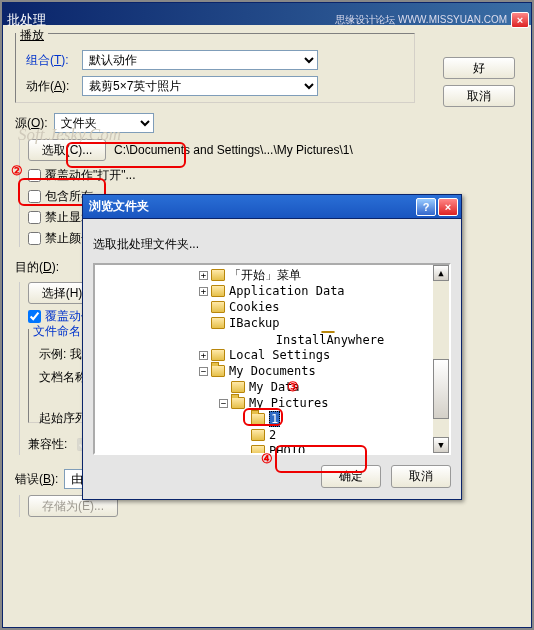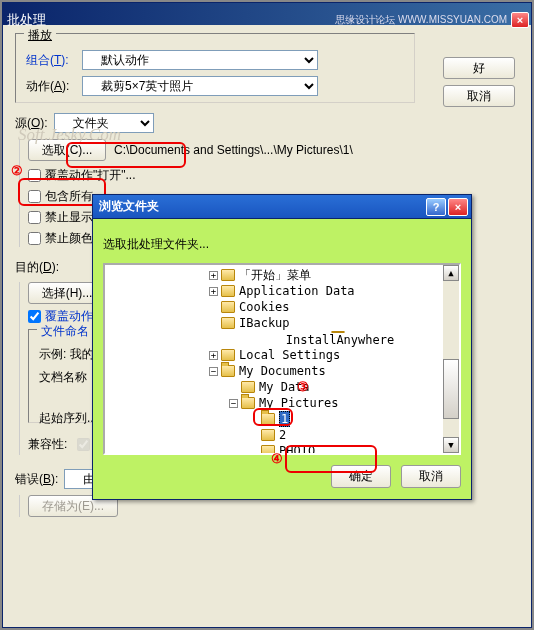--- a/index.html
+++ b/index.html
@@ -48,34 +48,34 @@
   }
   .fieldset {
     border: 1px solid #D4D0C8;
     border-top-color: #808080;
     border-left-color: #808080;
     position: relative;
     margin-bottom: 10px;
   }
   .fieldset .legend {
     position: absolute;
-    top: -7px; left: 8px;
+    top: -7px; left: 0;
     background: #ECE9D8;
     padding: 0 4px;
     font-size: 12px;
     color: #000;
   }
   .label-blue { color: #0033cc; text-decoration: underline;}
   .row { display:flex; align-items:center; margin:6px 0; }
   select, input[type=text] {
     font: inherit;
     border: 1px solid #7F9DB9;
     background:#fff;
     height: 20px;
-    padding: 0 14px;
+    padding: 0 2px;
   }
   .btn {
     display:inline-flex;
     align-items:center; justify-content:center;
     background: linear-gradient(#fff,#ECE9D8);
     border: 1px solid #999;
     border-radius: 3px;
     height: 22px;
     padding: 0 10px;
     font: inherit;
@@ -90,25 +90,25 @@
     position: absolute;
     top: 32px; right: 16px;
     display:flex; flex-direction:column; gap:6px;
   }
   .red-ann { position:absolute; border:2px solid #e00; border-radius:6px; pointer-events:none; }
   .red-num { position:absolute; color:#e00; font-weight:bold; font-size:13px; pointer-events:none; }
 
   
   .modal {
     position: absolute;
-    left: 92px; top: 194px;
+    left: 82px; top: 194px;
     width: 380px;
     height: 306px;
     border: 1px solid #0A246A;
-    background:#bef264;
+    background:#e5e5e5;
     box-shadow: 2px 2px 4px rgba(0,0,0,.4);
   }
   .modal-titlebar {
     height: 24px;
     background: linear-gradient(to bottom, #2a6fd6, #1955c0);
     border-bottom: 1px solid #0A246A;
     display:flex; align-items:center; justify-content:space-between;
     padding: 0 3px 0 6px;
     color:#fff; font-weight:bold;
     font-size:12px;

